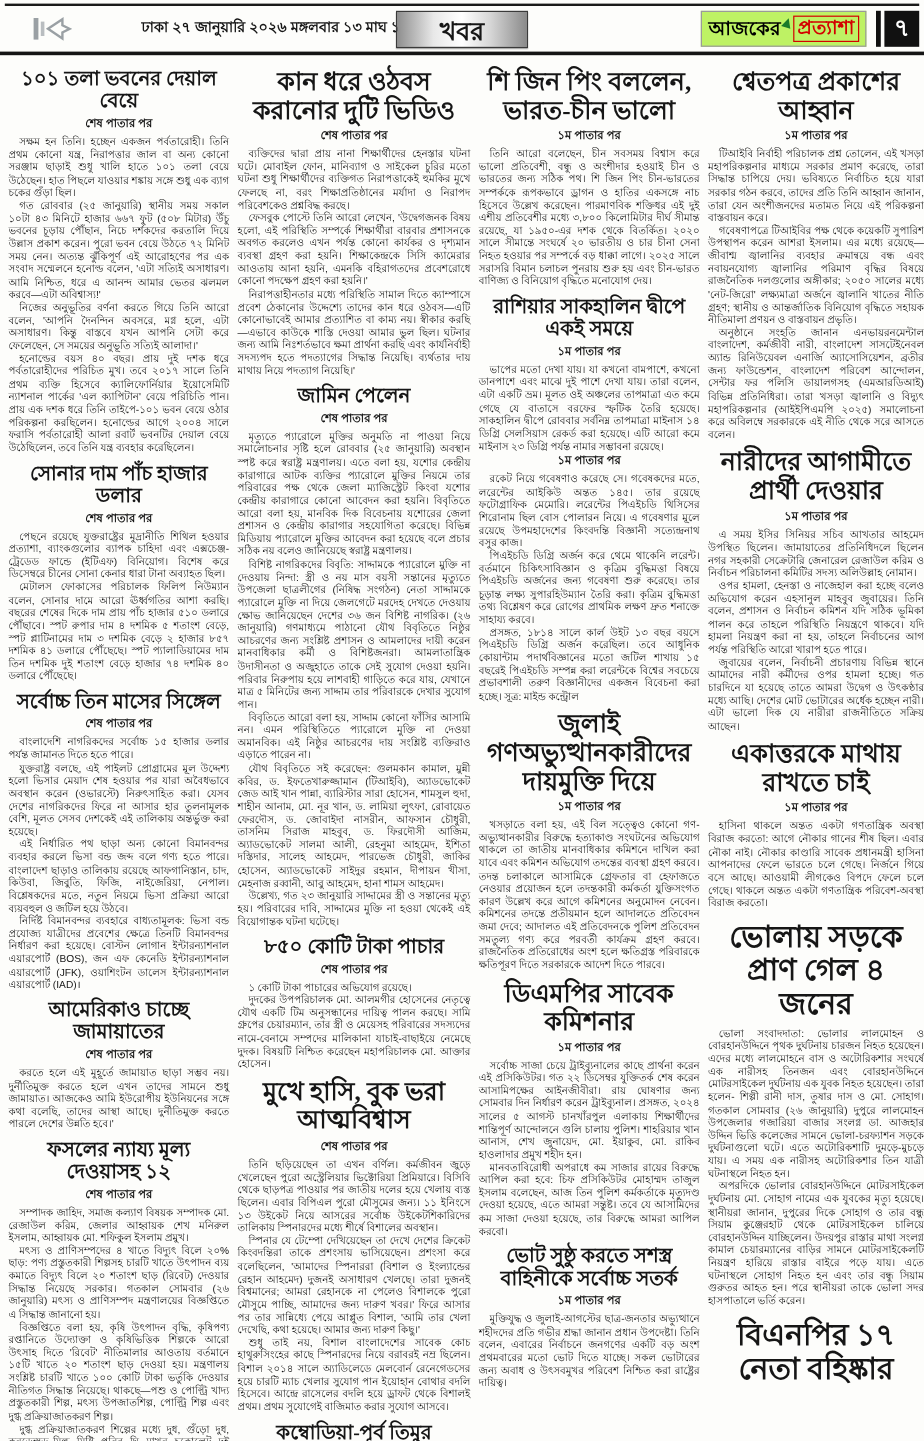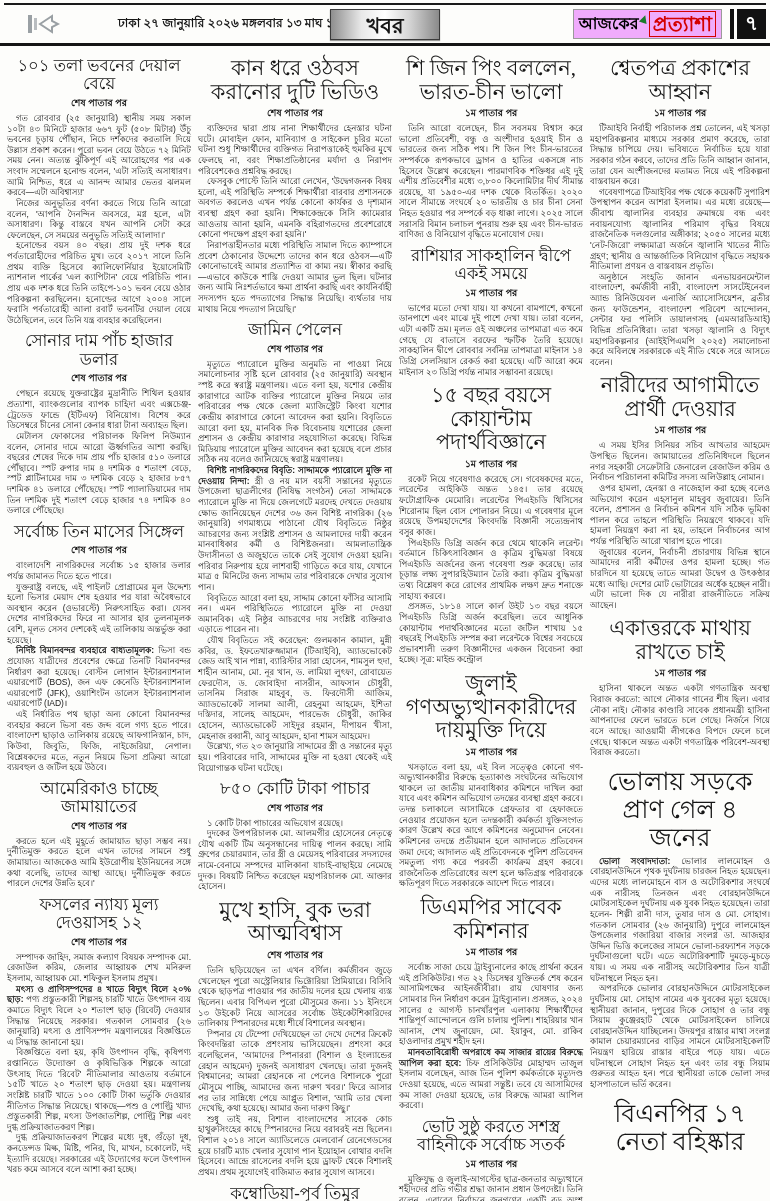--- a/index.html
+++ b/index.html
@@ -9,44 +9,44 @@
   .topline{height:2px;background:#1a1a1a;margin:3px 4px 0;}
   header{position:relative;height:38px;display:flex;align-items:center;
          border-bottom:3px solid #151515;padding:0 4px;}
   .mast-icon{width:34px;height:26px;margin-left:22px;flex:none;}
   .date{font-size:12px;font-weight:700;margin-left:58px;white-space:nowrap;}
   .section-box{position:absolute;left:50%;transform:translateX(-50%);
     width:108px;height:29px;border:1px solid #3a3a3a;
     background:linear-gradient(90deg,#8e8e8e,#e8e8e8 28%,#ffffff 50%,#d6d6d6 72%,#8a8a8a);
     display:flex;align-items:flex-start;justify-content:center;
     font-size:21px;font-weight:700;box-shadow:0 1px 1px rgba(0,0,0,.4);}
-  .logo{margin-left:auto;display:flex;align-items:center;background:#f0abfc;
+  .logo{margin-left:auto;display:flex;align-items:center;background:#bef264;
         border:1px solid #9a9a9a;padding:2px 5px;height:24px;position:relative;}
   .logo-black{font-size:16px;font-weight:800;color:#000;letter-spacing:.2px;}
   .leaf{width:0;height:0;border-left:4px solid transparent;border-right:4px solid transparent;
         border-bottom:8px solid #1a7a2a;display:inline-block;margin:0 1px 10px 1px;transform:rotate(18deg);}
-  .logo-red{font-size:20px;font-weight:800;color:#d40000;border:1px solid #d40000;
+  .logo-red{font-size:16px;font-weight:800;color:#d40000;border:1px solid #d40000;
             padding:0 3px;line-height:1.2;}
   .pagebar{width:4px;height:30px;background:#111;margin:0 3px 0 8px;flex:none;}
   .pageno{width:29px;height:30px;background:#111;color:#fff;font-size:20px;font-weight:700;
           display:flex;align-items:center;justify-content:center;flex:none;}
   main{display:flex;gap:7px;padding:4px 7px 0;align-items:flex-start;}
   .col{flex:none;}
   .col:nth-child(1){width:184px;}
   .col:nth-child(2){width:194px;}
   .col:nth-child(3){width:184px;}
   .col:nth-child(4){width:180px;}
-  .headline{font-weight:400;text-align:center;font-size:16.5px;line-height:1.12;
+  .headline{font-weight:700;text-align:center;font-size:16.5px;line-height:1.12;
             margin:7px 1px 2px;font-family:"Liberation Serif", serif;}
   .article.medium .headline{font-size:21px;}
   .article.large .headline{font-size:25px;line-height:1.12;margin:10px 0 4px;}
   .continued{font-size:9.5px;font-weight:700;text-align:center;margin:0 0 2px;}
   .article p{font-size:8.5px;line-height:1.25;text-align:justify;margin:0;
              text-indent:9px;word-spacing:-0.2px;}
-  .article p b{font-weight:700;}
+  .article p b{font-weight:400;}
 </style>
 </head>
 <body>
 
 <div class="page">
   <div class="topline"></div>
   <header>
     <div class="mast-icon">
       <svg width="34" height="26" viewBox="0 0 34 26">
         <rect x="2" y="4" width="4" height="18" fill="#9aa0a4"></rect>
@@ -64,37 +64,38 @@
       <span class="logo-red">প্রত্যাশা</span>
     </div>
     <div class="pagebar"></div>
     <div class="pageno">৭</div>
   </header>
   <main id="columns">
       <div class="col">
         <article class="article normal">
           <div class="headline">১০১ তলা ভবনের দেয়াল বেয়ে</div>
           <div class="continued">শেষ পাতার পর</div>
+          <p>সক্ষম হন তিনি। হচ্ছেন একজন পর্বতারোহী। তিনি প্রথম কোনো যন্ত্র, নিরাপত্তার জাল বা অন্য কোনো সরঞ্জাম ছাড়াই শুধু খালি হাতে ১০১ তলা বেয়ে উঠেছেন। হাত পিছলে যাওয়ার শঙ্কায় সঙ্গে শুধু এক ব্যাগ চকের গুঁড়া ছিল।</p>
           <p>গত রোববার (২৫ জানুয়ারি) স্থানীয় সময় সকাল ১০টা ৪৩ মিনিটে হাজার ৬৬৭ ফুট (৫০৮ মিটার) উঁচু ভবনের চূড়ায় পৌঁছান, নিচে দর্শকদের করতালি দিয়ে উল্লাস প্রকাশ করেন। পুরো ভবন বেয়ে উঠতে ৭২ মিনিট সময় নেন। অত্যন্ত ঝুঁকিপূর্ণ এই আরোহণের পর এক সংবাদ সম্মেলনে হনোল্ড বলেন, 'এটা সত্যিই অসাধারণ। আমি নিশ্চিত, ধরে এ আনন্দ আমার ভেতর ঝলমল করবে—এটা অবিশ্বাস্য!'</p>
           <p>নিজের অনুভূতির বর্ণনা করতে গিয়ে তিনি আরো বলেন, 'আপনি দৈনন্দিন অবসরে, মগ্ন হলে, এটা অসাধারণ। কিন্তু বাস্তবে যখন আপনি সেটা করে ফেলেছেন, সে সময়ের অনুভূতি সত্যিই আলাদা।'</p>
           <p>হনোল্ডের বয়স ৪০ বছর। প্রায় দুই দশক ধরে পর্বতারোহীদের পরিচিত মুখ। তবে ২০১৭ সালে তিনি প্রথম ব্যক্তি হিসেবে ক্যালিফোর্নিয়ার ইয়োসেমিটি ন্যাশনাল পার্কের 'এল ক্যাপিটান' বেয়ে পরিচিতি পান। প্রায় এক দশক ধরে তিনি তাইপে-১০১ ভবন বেয়ে ওঠার পরিকল্পনা করছিলেন। হনোল্ডের আগে ২০০৪ সালে ফরাসি পর্বতারোহী আলা রবার্ট ভবনটির দেয়াল বেয়ে উঠেছিলেন, তবে তিনি যন্ত্র ব্যবহার করেছিলেন।</p>
         </article>
         <article class="article normal">
           <div class="headline">সোনার দাম পাঁচ হাজার ডলার</div>
           <div class="continued">শেষ পাতার পর</div>
           <p>পেছনে রয়েছে যুক্তরাষ্ট্রের মুদ্রানীতি শিথিল হওয়ার প্রত্যাশা, ব্যাংকগুলোর ব্যাপক চাহিদা এবং এক্সচেঞ্জ-ট্রেডেড ফান্ডে (ইটিএফ) বিনিয়োগ। বিশেষ করে ডিসেম্বরে চীনের সোনা কেনার ধারা টানা অব্যাহত ছিল।</p>
           <p>মেটালস ফোকাসের পরিচালক ফিলিপ নিউম্যান বলেন, সোনার দামে আরো ঊর্ধ্বগতির আশা করছি। বছরের শেষের দিকে দাম প্রায় পাঁচ হাজার ৫১০ ডলারে পৌঁছাবে। স্পট রুপার দাম ৪ দশমিক ৫ শতাংশ বেড়ে, স্পট প্লাটিনামের দাম ৩ দশমিক বেড়ে ২ হাজার ৮৫৭ দশমিক ৪১ ডলারে পৌঁছেছে। স্পট প্যালাডিয়ামের দাম তিন দশমিক দুই শতাংশ বেড়ে হাজার ৭৪ দশমিক ৪০ ডলারে পৌঁছেছে।</p>
         </article>
         <article class="article normal">
           <div class="headline">সর্বোচ্চ তিন মাসের সিঙ্গেল</div>
           <div class="continued">শেষ পাতার পর</div>
           <p>বাংলাদেশি নাগরিকদের সর্বোচ্চ ১৫ হাজার ডলার পর্যন্ত জামানত দিতে হতে পারে।</p>
           <p>যুক্তরাষ্ট্র বলছে, এই পাইলট প্রোগ্রামের মূল উদ্দেশ্য হলো ভিসার মেয়াদ শেষ হওয়ার পর যারা অবৈধভাবে অবস্থান করেন (ওভারস্টে) নিরুৎসাহিত করা। যেসব দেশের নাগরিকদের ফিরে না আসার হার তুলনামূলক বেশি, মূলত সেসব দেশকেই এই তালিকায় অন্তর্ভুক্ত করা হয়েছে।</p>
+          <p>এই নির্ধারিত পথ ছাড়া অন্য কোনো বিমানবন্দর ব্যবহার করলে ভিসা বন্ড জব্দ বলে গণ্য হতে পারে। বাংলাদেশ ছাড়াও তালিকায় রয়েছে আফগানিস্তান, চাদ, কিউবা, জিবুতি, ফিজি, নাইজেরিয়া, নেপাল। বিশ্লেষকদের মতে, নতুন নিয়মে ভিসা প্রক্রিয়া আরো ব্যয়বহুল ও জটিল হয়ে উঠবে।</p>
           <p><b>নির্দিষ্ট বিমানবন্দর ব্যবহারে বাধ্যতামূলক: </b>ভিসা বন্ড প্রযোজ্য যাত্রীদের প্রবেশের ক্ষেত্রে তিনটি বিমানবন্দর নির্ধারণ করা হয়েছে। বোস্টন লোগান ইন্টারন্যাশনাল এয়ারপোর্ট (BOS), জন এফ কেনেডি ইন্টারন্যাশনাল এয়ারপোর্ট (JFK), ওয়াশিংটন ডালেস ইন্টারন্যাশনাল এয়ারপোর্ট (IAD)।</p>
-          <p>এই নির্ধারিত পথ ছাড়া অন্য কোনো বিমানবন্দর ব্যবহার করলে ভিসা বন্ড জব্দ বলে গণ্য হতে পারে। বাংলাদেশ ছাড়াও তালিকায় রয়েছে আফগানিস্তান, চাদ, কিউবা, জিবুতি, ফিজি, নাইজেরিয়া, নেপাল। বিশ্লেষকদের মতে, নতুন নিয়মে ভিসা প্রক্রিয়া আরো ব্যয়বহুল ও জটিল হয়ে উঠবে।</p>
         </article>
         <article class="article normal">
           <div class="headline">আমেরিকাও চাচ্ছে জামায়াতের</div>
           <div class="continued">শেষ পাতার পর</div>
           <p>করতে হলে এই মুহূর্তে জামায়াত ছাড়া সম্ভব নয়। দুর্নীতিমুক্ত করতে হলে এখন তাদের সামনে শুধু জামায়াত। আজকেও আমি ইউরোপীয় ইউনিয়নের সঙ্গে কথা বলেছি, তাদের আস্থা আছে। দুর্নীতিমুক্ত করতে পারলে দেশের উন্নতি হবে।'</p>
         </article>
         <article class="article normal">
           <div class="headline">ফসলের ন্যায্য মূল্য দেওয়াসহ ১২</div>
           <div class="continued">শেষ পাতার পর</div>
           <p>সম্পাদক জাহিদ, সমাজ কল্যাণ বিষয়ক সম্পাদক মো. রেজাউল করিম, জেলার আহ্বায়ক শেখ মনিরুল ইসলাম, আহ্বায়ক মো. শফিকুল ইসলাম প্রমুখ।</p>
@@ -143,21 +144,20 @@
           <div class="headline">শি জিন পিং বললেন, ভারত-চীন ভালো</div>
           <div class="continued">১ম পাতার পর</div>
           <p>তিনি আরো বলেছেন, চীন সবসময় বিশ্বাস করে ভালো প্রতিবেশী, বন্ধু ও অংশীদার হওয়াই চীন ও ভারতের জন্য সঠিক পথ। শি জিন পিং চীন-ভারতের সম্পর্ককে রূপকভাবে ড্রাগন ও হাতির একসঙ্গে নাচ হিসেবে উল্লেখ করেছেন। পারমাণবিক শক্তিধর এই দুই এশীয় প্রতিবেশীর মধ্যে ৩,৮০০ কিলোমিটার দীর্ঘ সীমান্ত রয়েছে, যা ১৯৫০-এর দশক থেকে বিতর্কিত। ২০২০ সালে সীমান্তে সংঘর্ষে ২০ ভারতীয় ও চার চীনা সেনা নিহত হওয়ার পর সম্পর্কে বড় ধাক্কা লাগে। ২০২৫ সালে সরাসরি বিমান চলাচল পুনরায় শুরু হয় এবং চীন-ভারত বাণিজ্য ও বিনিয়োগ বৃদ্ধিতে মনোযোগ দেয়।</p>
         </article>
         <article class="article normal">
           <div class="headline">রাশিয়ার সাকহালিন দ্বীপে একই সময়ে</div>
           <div class="continued">১ম পাতার পর</div>
           <p>ভাপের মতো দেখা যায়। যা কখনো বামপাশে, কখনো ডানপাশে এবং মাঝে দুই পাশে দেখা যায়। তারা বলেন, এটা একটি ভ্রম। মূলত ওই অঞ্চলের তাপমাত্রা এত কমে গেছে যে বাতাসে বরফের স্ফটিক তৈরি হয়েছে। সাকহালিন দ্বীপে রোববার সর্বনিম্ন তাপমাত্রা মাইনাস ১৪ ডিগ্রি সেলসিয়াস রেকর্ড করা হয়েছে। এটি আরো কমে মাইনাস ২৩ ডিগ্রি পর্যন্ত নামার সম্ভাবনা রয়েছে।</p>
         </article>
         <article class="article medium">
-          <div class="headline">১৫ বছর বয়সে কোয়ান্টাম পদার্থবিজ্ঞানে</div>
           <div class="continued">১ম পাতার পর</div>
           <p>রকেট নিয়ে গবেষণাও করেছে সে। গবেষকদের মতে, লরেন্টের আইকিউ অন্তত ১৪৫। তার রয়েছে ফটোগ্রাফিক মেমোরি। লরেন্টের পিএইচডি থিসিসের শিরোনাম ছিল বোস পোলারন নিয়ে। এ গবেষণার মূলে রয়েছে উপমহাদেশের কিংবদন্তি বিজ্ঞানী সত্যেন্দ্রনাথ বসুর কাজ।</p>
           <p>পিএইচডি ডিগ্রি অর্জন করে থেমে থাকেনি লরেন্ট। বর্তমানে চিকিৎসাবিজ্ঞান ও কৃত্রিম বুদ্ধিমত্তা বিষয়ে পিএইচডি অর্জনের জন্য গবেষণা শুরু করেছে। তার চূড়ান্ত লক্ষ্য সুপারহিউম্যান তৈরি করা। কৃত্রিম বুদ্ধিমত্তা তথ্য বিশ্লেষণ করে রোগের প্রাথমিক লক্ষণ দ্রুত শনাক্তে সাহায্য করবে।</p>
           <p>প্রসঙ্গত, ১৮১৪ সালে কার্ল উইট ১৩ বছর বয়সে পিএইচডি ডিগ্রি অর্জন করেছিল। তবে আধুনিক কোয়ান্টাম পদার্থবিজ্ঞানের মতো জটিল শাখায় ১৫ বছরেই পিএইচডি সম্পন্ন করা লরেন্টকে বিশ্বের সবচেয়ে প্রভাবশালী তরুণ বিজ্ঞানীদের একজন বিবেচনা করা হচ্ছে। সূত্র: মাইন্ড কন্ট্রোল</p>
         </article>
         <article class="article medium">
           <div class="headline">জুলাই গণঅভ্যুত্থানকারীদের দায়মুক্তি দিয়ে</div>
           <div class="continued">১ম পাতার পর</div>
           <p>খসড়াতে বলা হয়, এই বিল সত্ত্বেও কোনো গণ-অভ্যুত্থানকারীর বিরুদ্ধে হত্যাকাণ্ড সংঘটনের অভিযোগ থাকলে তা জাতীয় মানবাধিকার কমিশনে দাখিল করা যাবে এবং কমিশন অভিযোগ তদন্তের ব্যবস্থা গ্রহণ করবে। তদন্ত চলাকালে আসামিকে গ্রেফতার বা হেফাজতে নেওয়ার প্রয়োজন হলে তদন্তকারী কর্মকর্তা যুক্তিসংগত কারণ উল্লেখ করে আগে কমিশনের অনুমোদন নেবেন। কমিশনের তদন্তে প্রতীয়মান হলে আদালতে প্রতিবেদন জমা দেবে; আদালত এই প্রতিবেদনকে পুলিশ প্রতিবেদন সমতুল্য গণ্য করে পরবর্তী কার্যক্রম গ্রহণ করবে। রাজনৈতিক প্রতিরোধের অংশ হলে ক্ষতিগ্রস্ত পরিবারকে ক্ষতিপূরণ দিতে সরকারকে আদেশ দিতে পারবে।</p>
         </article>

